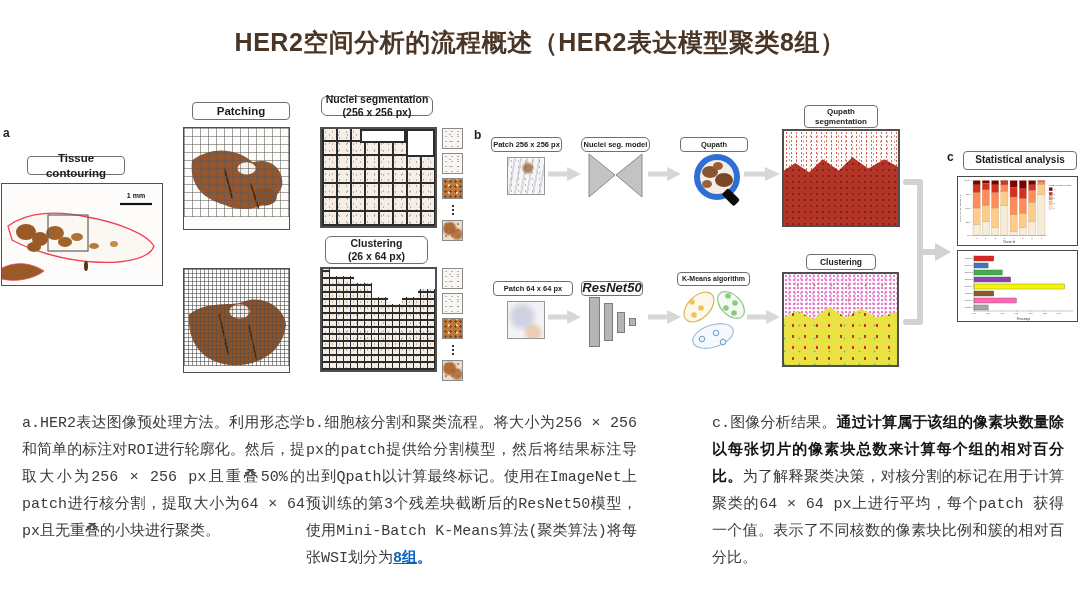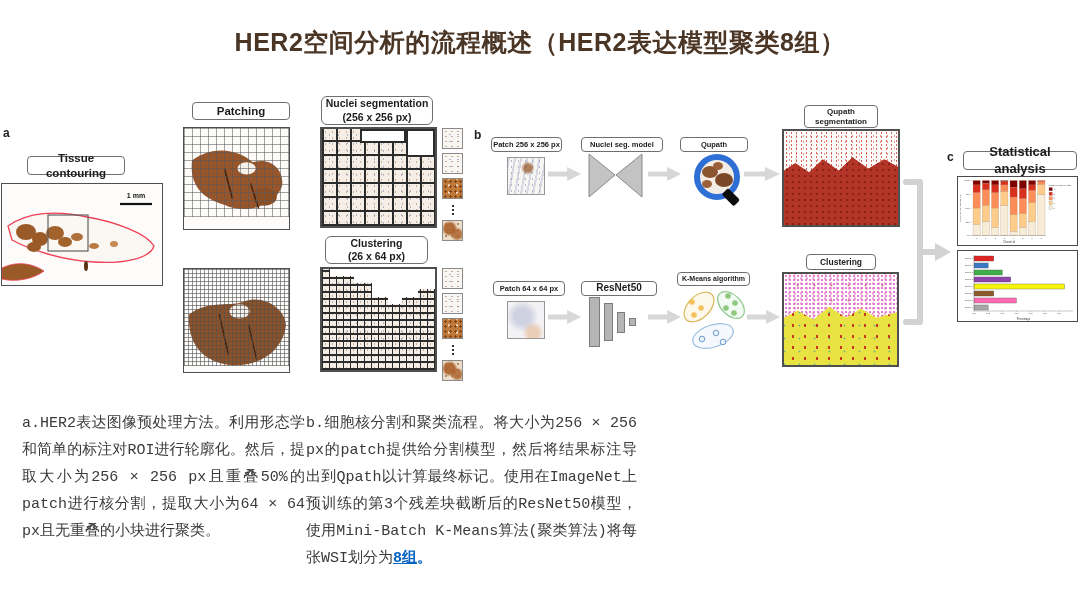--- a/index.html
+++ b/index.html
@@ -128,21 +128,21 @@
   <div class="imgframe" style="left:183px;top:268px;width:107px;height:105px;">
     <svg class="fill" viewBox="0 0 104 102" preserveAspectRatio="none">
       <path d="M5,45 C25,30 48,38 60,32 C80,25 100,40 101,55 C99,80 75,98 45,95 C20,92 3,75 5,45 Z" fill="#8f5126"></path>
       <ellipse cx="55" cy="42" rx="10" ry="7" fill="#f6f1ea"></ellipse>
       <path d="M35,45 L44,85" stroke="#40200c" stroke-width="1.6" fill="none"></path>
       <path d="M64,55 L72,90" stroke="#40200c" stroke-width="1.4" fill="none"></path>
     </svg>
     <div class="fill grid-gray4" style="bottom:6px;"></div>
   </div>
 
-  <div class="lbox" style="left:321px;top:96px;width:112px;height:29px;font-size:10.5px;border-radius:6px;">
+  <div class="lbox" style="left:321px;top:96px;width:112px;height:20px;font-size:10.5px;border-radius:6px;">
     <span>Nuclei segmentation</span>
     <span>(256 x 256 px)</span>
   </div>
 
   <div class="imgframe" style="left:320px;top:127px;width:117px;height:101px;border-width:2px;">
     <div class="fill tex-histo"></div>
     <div class="fill grid-black14"></div>
     <div class="abs" style="left:34%;top:0;width:40%;height:14px;background:#fff;border:2px solid #2b2b2b;box-sizing:border-box;"></div>
     <div class="abs" style="left:74%;top:0;width:26%;height:28px;background:#fff;border:2px solid #2b2b2b;box-sizing:border-box;"></div>
   </div>
@@ -175,43 +175,43 @@
     <div class="vdots"></div>
     <div class="mini tex-brown-mix"></div>
   </div>
 
   <div class="plabel" style="left:474px;top:128px;">b</div>
 
   <div class="lbox" style="left:491px;top:137px;width:71px;height:15px;font-size:7.5px;">Patch 256 x 256 px</div>
   <div class="thumb thumb256" style="left:507px;top:157px;"></div>
   <div class="block-arrow" style="left:548px;top:167px;width:33px;"></div>
 
-  <div class="lbox" style="left:581px;top:137px;width:82px;height:15px;font-size:7.5px;">Nuclei seg. model</div>
+  <div class="lbox" style="left:581px;top:137px;width:69px;height:15px;font-size:7.5px;border-radius:6px;">Nuclei seg. model</div>
   <svg class="abs" style="left:588px;top:153px;" width="55" height="45" viewBox="0 0 55 45">
     <polygon points="1,1 27,22 1,44" fill="#c3c3c3" stroke="#8a8a8a" stroke-width="1"></polygon>
     <polygon points="54,1 28,22 54,44" fill="#c3c3c3" stroke="#8a8a8a" stroke-width="1"></polygon>
   </svg>
   <div class="block-arrow" style="left:648px;top:167px;width:33px;"></div>
 
   <div class="lbox" style="left:680px;top:137px;width:68px;height:15px;font-size:7.5px;">Qupath</div>
   <svg class="abs" style="left:692px;top:152px;" width="54" height="56" viewBox="0 0 54 56">
     <circle cx="25" cy="25" r="20" fill="#f3ede6" stroke="#2e6fd6" stroke-width="6"></circle>
     <ellipse cx="18" cy="20" rx="8" ry="6" fill="#8a5430"></ellipse>
     <ellipse cx="32" cy="28" rx="9" ry="7" fill="#7a4826"></ellipse>
     <ellipse cx="26" cy="14" rx="5" ry="4" fill="#9c6038"></ellipse>
     <ellipse cx="15" cy="32" rx="5" ry="4" fill="#9c6038"></ellipse>
     <rect x="36" y="36" width="17" height="9" rx="2" transform="rotate(45 36 36)" fill="#0c0c0c"></rect>
   </svg>
   <div class="block-arrow" style="left:744px;top:167px;width:36px;"></div>
 
-  <div class="lbox" style="left:493px;top:281px;width:72px;height:15px;font-size:7.5px;">Patch 64 x 64 px</div>
+  <div class="lbox" style="left:493px;top:281px;width:80px;height:15px;font-size:7.5px;">Patch 64 x 64 px</div>
   <div class="thumb thumb64" style="left:507px;top:301px;"></div>
   <div class="block-arrow" style="left:548px;top:310px;width:33px;"></div>
 
-  <div class="lbox" style="left:581px;top:281px;width:76px;height:15px;font-size:10px;">ResNet50</div>
+  <div class="lbox" style="left:581px;top:281px;width:62px;height:15px;font-size:13px;font-style:italic;">ResNet50</div>
   <div class="abs" style="left:589px;top:296px;width:58px;height:52px;display:flex;align-items:center;gap:4px;">
     <div class="rn-bar" style="width:11px;height:50px;"></div>
     <div class="rn-bar" style="width:9px;height:38px;"></div>
     <div class="rn-bar" style="width:8px;height:21px;"></div>
     <div class="rn-bar" style="width:7px;height:8px;"></div>
   </div>
   <div class="block-arrow" style="left:648px;top:310px;width:33px;"></div>
 
   <div class="lbox" style="left:677px;top:272px;width:73px;height:14px;font-size:7px;">K-Means algorithm</div>
   <svg class="abs" style="left:678px;top:287px;" width="70" height="68" viewBox="0 0 70 68">
@@ -246,21 +246,21 @@
     <div class="cl-bottom"></div>
   </div>
 
   <svg class="abs" style="left:900px;top:175px;" width="55" height="155" viewBox="0 0 55 155">
     <path d="M6,7 H20 V147 H6" fill="none" stroke="#d2d2d2" stroke-width="6" stroke-linejoin="round" stroke-linecap="round"></path>
     <line x1="20" y1="77" x2="36" y2="77" stroke="#d2d2d2" stroke-width="6"></line>
     <polygon points="35,68 51,77 35,86" fill="#d2d2d2"></polygon>
   </svg>
 
   <div class="plabel" style="left:947px;top:150px;">c</div>
-  <div class="lbox" style="left:963px;top:151px;width:114px;height:19px;font-size:13px;">Statistical analysis</div>
+  <div class="lbox" style="left:963px;top:151px;width:114px;height:19px;font-size:10px;">Statistical analysis</div>
 
   <div class="chart-frame" style="left:957px;top:176px;width:121px;height:70px;">
     <svg id="chart1" viewBox="0 0 119 67">
         <line x1="13" y1="58" x2="14" y2="58" stroke="#666" stroke-width="0.3"></line>
         <text x="12.4" y="58.9" font-size="2.4" text-anchor="end" fill="#444">0%</text>
         <line x1="13" y1="44.25" x2="14" y2="44.25" stroke="#666" stroke-width="0.3"></line>
         <text x="12.4" y="45.15" font-size="2.4" text-anchor="end" fill="#444">25%</text>
         <line x1="13" y1="30.5" x2="14" y2="30.5" stroke="#666" stroke-width="0.3"></line>
         <text x="12.4" y="31.4" font-size="2.4" text-anchor="end" fill="#444">50%</text>
         <line x1="13" y1="16.75" x2="14" y2="16.75" stroke="#666" stroke-width="0.3"></line>
@@ -367,14 +367,17 @@
         <text x="65.5" y="68.5" font-size="2.6" text-anchor="middle" fill="#333">Percentage</text>
       </svg>
   </div>
 
   <div class="caption" style="left:22px;top:410px;width:283px;">
     <span>a.HER2表达图像预处理方法。利用形态学和简单的标注对ROI进行轮廓化。然后，提取大小为256 × 256 px且重叠50%的patch进行核分割，提取大小为64 × 64 px且无重叠的小块进行聚类。</span>
   </div>
   <div class="caption" style="left:306px;top:410px;width:331px;">
     <span>b.细胞核分割和聚类流程。将大小为256 × 256 px的patch提供给分割模型，然后将结果标注导出到Qpath以计算最终标记。使用在ImageNet上预训练的第3个残差块截断后的ResNet50模型，使用Mini-Batch K-Means算法(聚类算法)将每张WSI划分为</span><span class="blink">8组</span><span class="bend">。</span>
   </div>
+  <div class="caption" style="left:712px;top:410px;width:352px;">
+    <span>c.图像分析结果。</span><b>通过计算属于该组的像素块数量除以每张切片的像素块总数来计算每个组的相对百分比。</b><span>为了解释聚类决策，对核分割的标记在用于计算聚类的64 × 64 px上进行平均，每个patch 获得一个值。表示了不同核数的像素块比例和簇的相对百分比。</span>
+  </div>
 
 </div>
 
 </body></html>

